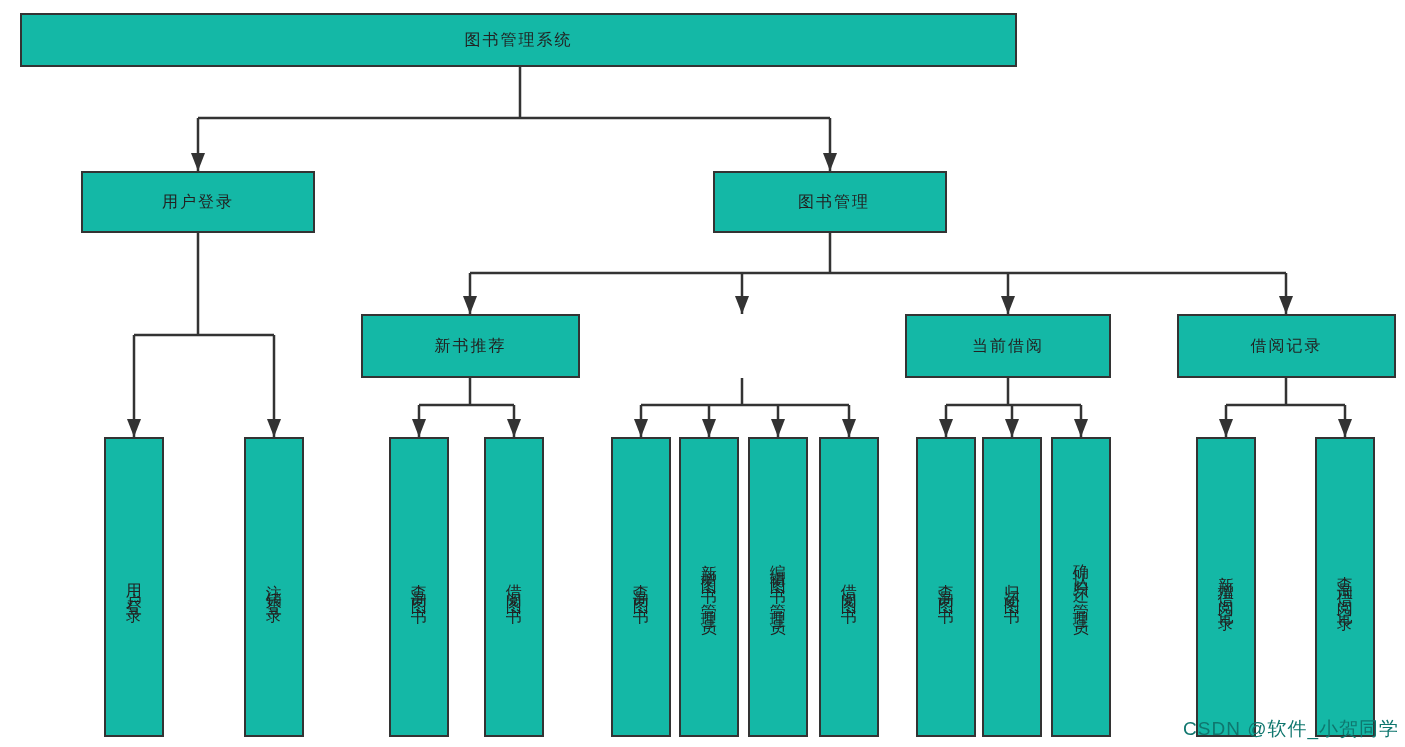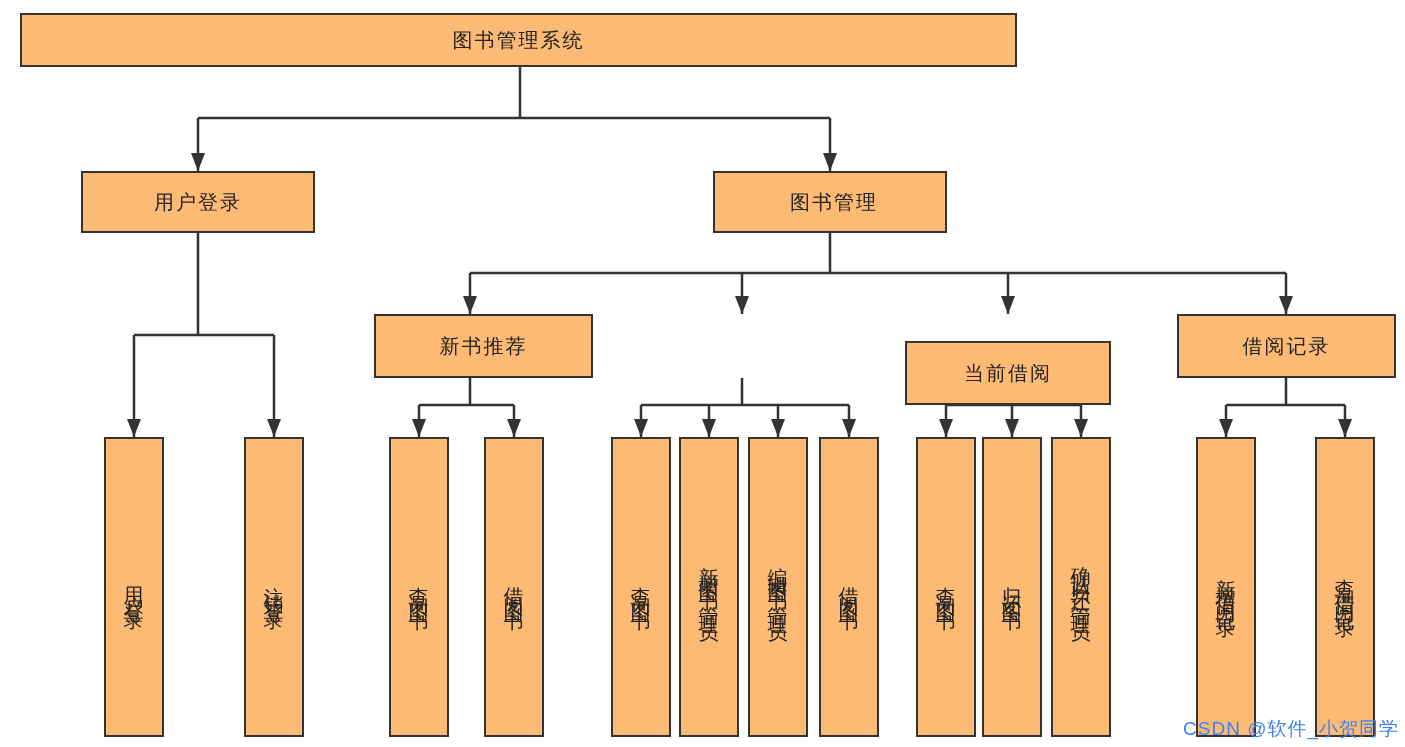--- a/index.html
+++ b/index.html
@@ -9,38 +9,38 @@
     background:#ffffff;
     font-family:"Liberation Sans", sans-serif;
     color:#222;
     overflow:hidden;
   }
   svg.connectors{position:absolute;left:0;top:0;}
   .box{
     position:absolute;
     box-sizing:border-box;
     border:2.5px solid #333333;
-    background:#fdba74;
+    background:#14b8a6;
     display:flex;align-items:center;justify-content:center;
-    font-size:20px;
+    font-size:16px;
     letter-spacing:2px;
     white-space:nowrap;
   }
   .vbox{
     writing-mode:vertical-rl;
     text-orientation:mixed;
     letter-spacing:8px;
     line-height:1.1;
     white-space:normal;
   }
   .watermark{
     position:absolute;
     right:6px;bottom:5px;
     font-size:19px;
-    color:#3b82f6;
+    color:#0f766e;
     letter-spacing:1px;
     font-family:"Liberation Sans", sans-serif;
   }
 </style>
 </head>
 <body>
 
 <div class="canvas">
 
   <svg class="connectors" width="1405" height="747" viewBox="0 0 1405 747">
@@ -84,22 +84,22 @@
       <path d="M1226,405 V437" marker-end="url(#ah)"></path>
       <path d="M1345,405 V437" marker-end="url(#ah)"></path>
     </g>
   </svg>
 
   <div class="box" style="left:20px;top:13px;width:997px;height:54px;">图书管理系统</div>
 
   <div class="box" style="left:81px;top:171px;width:234px;height:62px;">用户登录</div>
   <div class="box" style="left:713px;top:171px;width:234px;height:62px;padding-left:8px;">图书管理</div>
 
-  <div class="box" style="left:374px;top:314px;width:219px;height:64px;">新书推荐</div>
-  <div class="box" style="left:905px;top:314px;width:206px;height:64px;margin-top:27px;">当前借阅</div>
+  <div class="box" style="left:361px;top:314px;width:219px;height:64px;">新书推荐</div>
+  <div class="box" style="left:905px;top:314px;width:206px;height:64px;">当前借阅</div>
   <div class="box" style="left:1177px;top:314px;width:219px;height:64px;">借阅记录</div>
 
   <div class="box vbox" style="left:104px;top:437px;width:60px;height:300px;">用户登录</div>
   <div class="box vbox" style="left:244px;top:437px;width:60px;height:300px;">注销登录</div>
 
   <div class="box vbox" style="left:389px;top:437px;width:60px;height:300px;">查询图书</div>
   <div class="box vbox" style="left:484px;top:437px;width:60px;height:300px;">借阅图书</div>
 
   <div class="box vbox" style="left:611px;top:437px;width:60px;height:300px;">查询图书</div>
   <div class="box vbox" style="left:679px;top:437px;width:60px;height:300px;">新增图书（管理员）</div>

